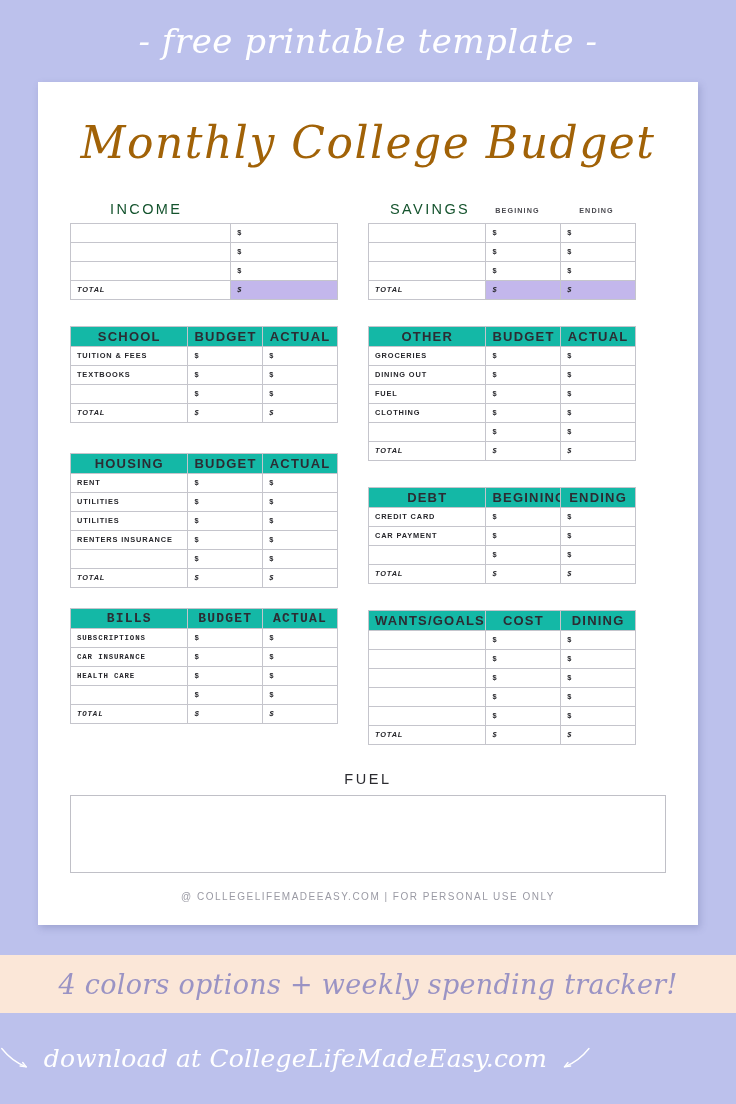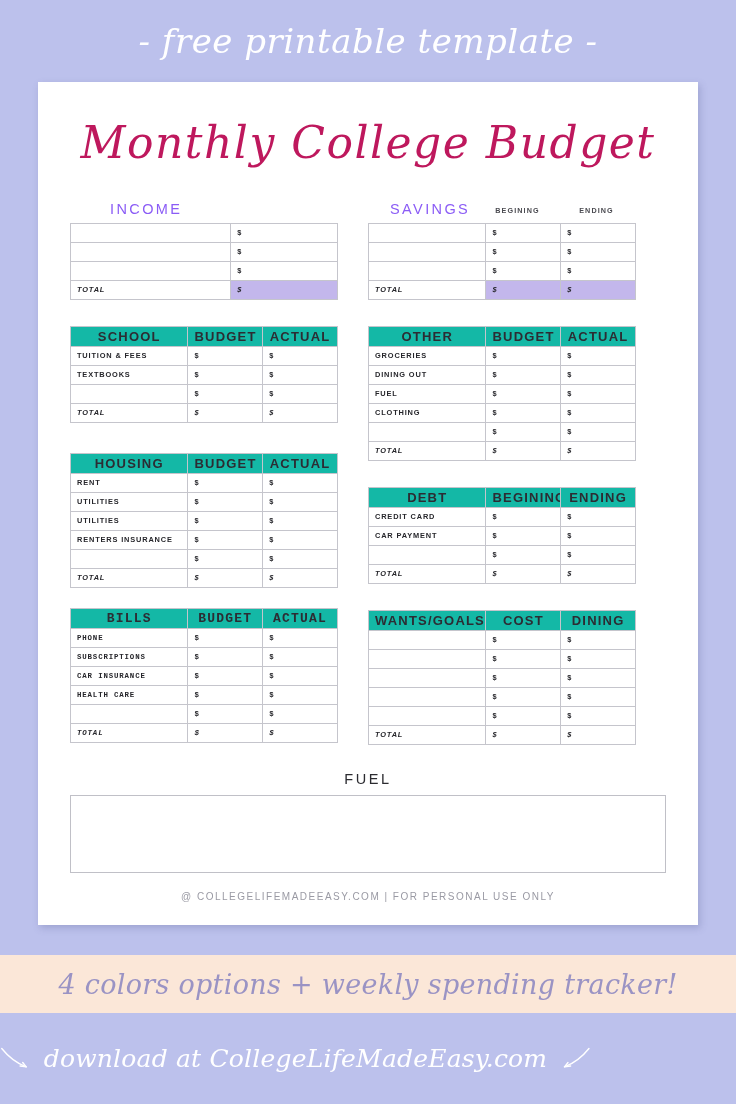--- a/index.html
+++ b/index.html
@@ -44,21 +44,21 @@
     box-shadow: 2px 3px 7px rgba(90, 95, 150, 0.30);
     padding: 0 32px;
   }
 
   .sheet-title {
     text-align: center;
     font-family: "DejaVu Serif", serif;
     font-style: italic;
     font-size: 44px;
     font-weight: 400;
-    color: #be185d;
+    color: #a16207;
     letter-spacing: 1.5px;
     padding-top: 36px;
     line-height: 1.15;
     white-space: nowrap;
   }
 
   
   .cols {
     display: flex;
     gap: 30px;
@@ -69,21 +69,21 @@
   
   .sec-head {
     display: flex;
     align-items: flex-end;
     height: 22px;
     margin-bottom: 6px;
   }
   .sec-title {
     font-size: 14.5px;
     letter-spacing: 2.4px;
-    color: #8b5cf6;
+    color: #14532d;
     font-weight: 400;
     padding-left: 40px;
     flex: 0 0 auto;
   }
   .sec-subheads {
     display: flex;
     flex: 1;
     justify-content: flex-end;
   }
   .sec-sub {
@@ -378,25 +378,20 @@
           </colgroup>
           <thead>
             <tr>
               <th>BILLS</th>
               <th>BUDGET</th>
               <th>ACTUAL</th>
             </tr>
           </thead>
           <tbody>
             <tr>
-              <td>PHONE</td>
-              <td class="cell-money">$</td>
-              <td class="cell-money">$</td>
-            </tr>
-            <tr>
               <td>SUBSCRIPTIONS</td>
               <td class="cell-money">$</td>
               <td class="cell-money">$</td>
             </tr>
             <tr>
               <td>CAR INSURANCE</td>
               <td class="cell-money">$</td>
               <td class="cell-money">$</td>
             </tr>
             <tr>

